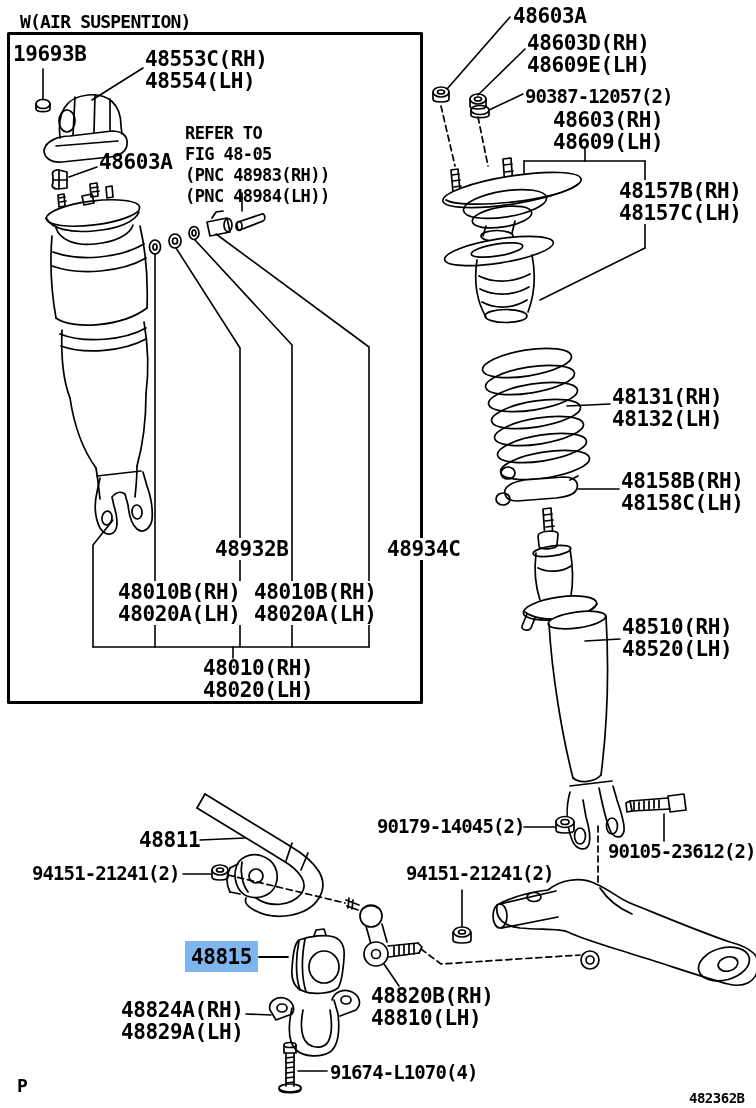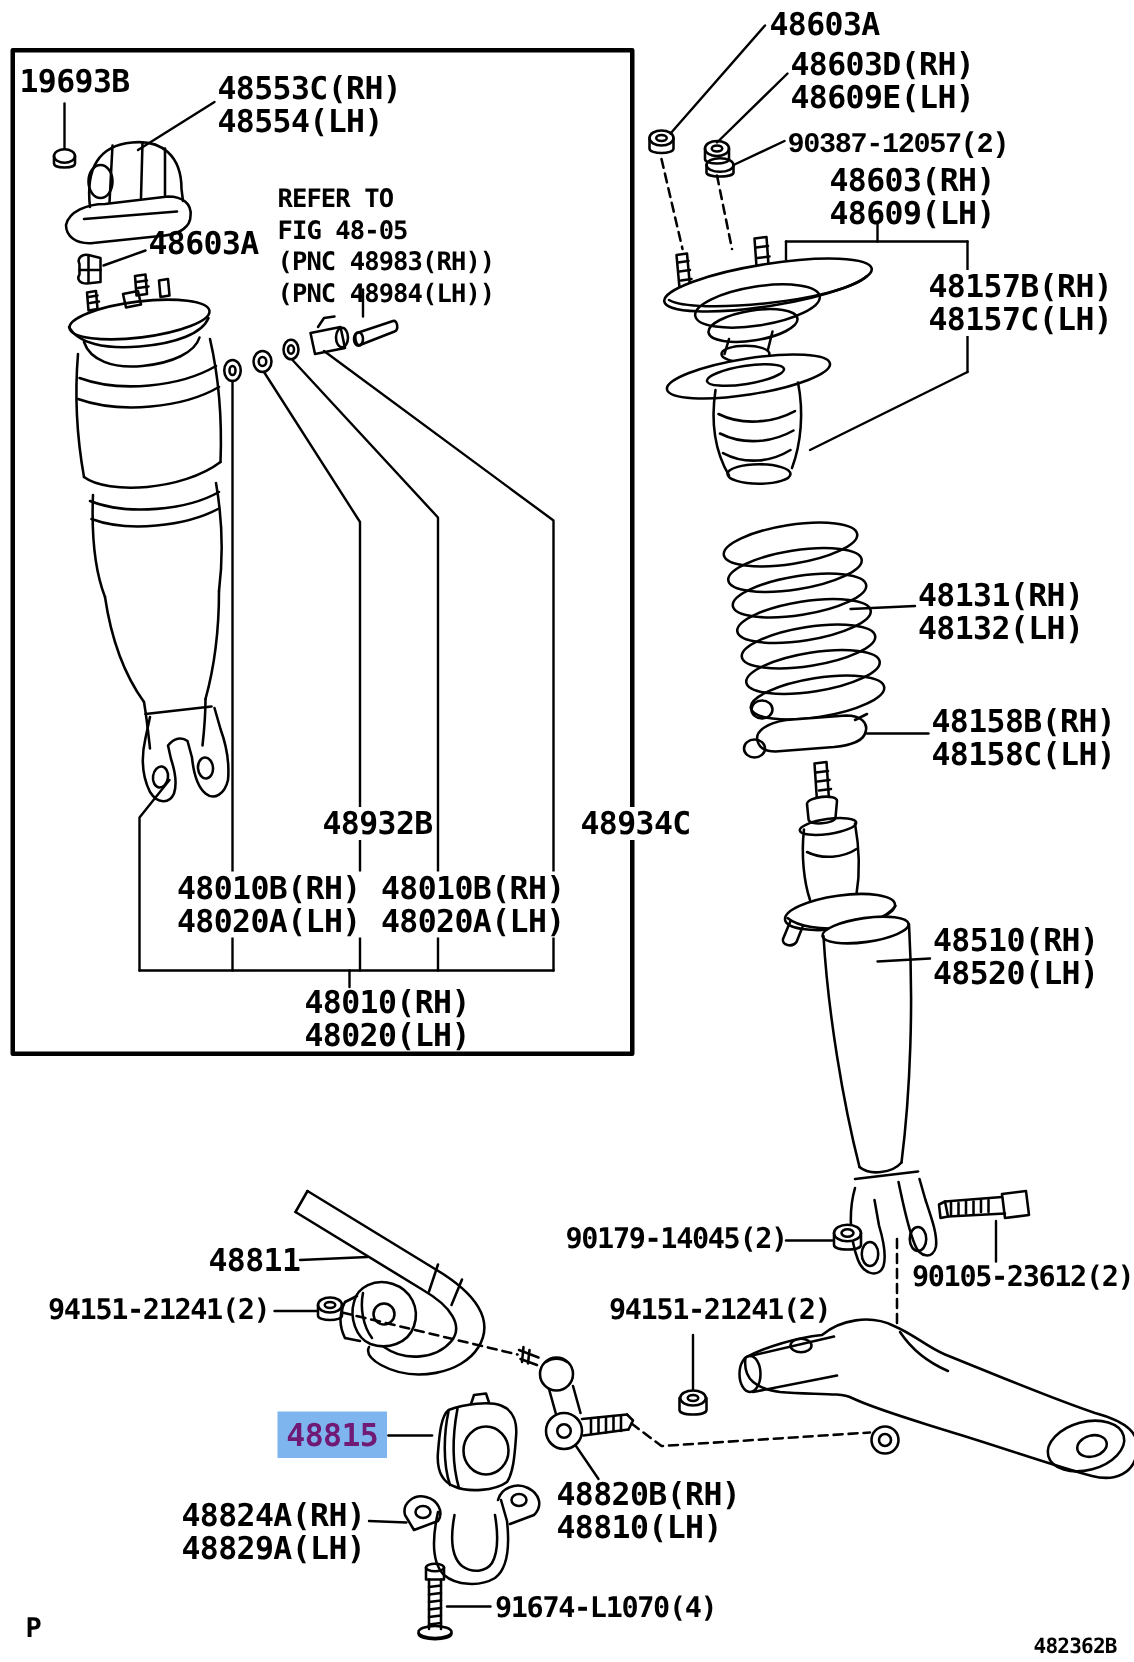--- a/index.html
+++ b/index.html
@@ -325,20 +325,21 @@
           <path d="M286,1078 L294,1077"></path>
           <path d="M286,1083 L294,1082"></path>
       <ellipse cx="290" cy="1088" rx="11" ry="4"></ellipse>
       <path d="M279,1089 C279,1094 301,1094 301,1089"></path>
       <path d="M298,1071 L327,1071" stroke-width="1.6"></path>
     </g>
 
   </g>
 </svg>
 
+<div class="lbl k-title" style="left:20px;top:11px">W(AIR SUSPENTION)</div>
 <div class="lbl k-page" style="left:17px;top:1075px">P</div>
 <div class="lbl k-doc" style="left:689px;top:1087px">482362B</div>
 
 <div id="labels">
       <div class="lbl k-part" style="left: 13px; top: 43px;">19693B</div>
       <div class="lbl k-part" style="left: 145px; top: 48px;">48553C(RH)
 48554(LH)</div>
       <div class="lbl k-note" style="left: 185px; top: 106px;">REFER TO
 FIG 48-05
 (PNC 48983(RH))
@@ -348,36 +349,36 @@
       <div class="lbl k-part bg-white" style="left: 340px; top: 538px; margin-left: 45px;">48934C</div>
       <div class="lbl k-part bg-white" style="left: 116px; top: 581px;">48010B(RH)
 48020A(LH)</div>
       <div class="lbl k-part bg-white" style="left: 252px; top: 581px;">48010B(RH)
 48020A(LH)</div>
       <div class="lbl k-part" style="left: 203px; top: 657px;">48010(RH)
 48020(LH)</div>
       <div class="lbl k-part" style="left: 513px; top: 5px;">48603A</div>
       <div class="lbl k-part" style="left: 527px; top: 32px;">48603D(RH)
 48609E(LH)</div>
-      <div class="lbl k-code" style="left: 525px; top: 85px; font-family: Liberation Mono, monospace;">90387-12057(2)</div>
+      <div class="lbl k-code" style="left: 525px; top: 85px;">90387-12057(2)</div>
       <div class="lbl k-part" style="left: 553px; top: 109px;">48603(RH)
 48609(LH)</div>
       <div class="lbl k-part bg-white" style="left: 617px; top: 180px;">48157B(RH)
 48157C(LH)</div>
       <div class="lbl k-part" style="left: 612px; top: 386px;">48131(RH)
 48132(LH)</div>
       <div class="lbl k-part" style="left: 621px; top: 470px;">48158B(RH)
 48158C(LH)</div>
       <div class="lbl k-part" style="left: 622px; top: 616px;">48510(RH)
 48520(LH)</div>
       <div class="lbl k-part" style="left: 139px; top: 829px;">48811</div>
       <div class="lbl k-code" style="left: 377px; top: 815px;">90179-14045(2)</div>
       <div class="lbl k-code" style="left: 32px; top: 862px;">94151-21241(2)</div>
       <div class="lbl k-code" style="left: 608px; top: 840px;">90105-23612(2)</div>
       <div class="lbl k-code" style="left: 406px; top: 862px;">94151-21241(2)</div>
-      <div class="lbl k-part hl" style="left: 185px; top: 941px; background: rgb(127, 181, 239); color: #701a75; width: 73px; height: 31px;">48815</div>
+      <div class="lbl k-part hl" style="left: 185px; top: 941px; background: rgb(127, 181, 239); color: #000000; width: 73px; height: 31px;">48815</div>
       <div class="lbl k-part" style="left: 371px; top: 985px;">48820B(RH)
 48810(LH)</div>
       <div class="lbl k-part" style="left: 121px; top: 999px;">48824A(RH)
 48829A(LH)</div>
       <div class="lbl k-code" style="left: 330px; top: 1061px;">91674-L1070(4)</div>
     </div>
 </div>
 
 </body></html>

